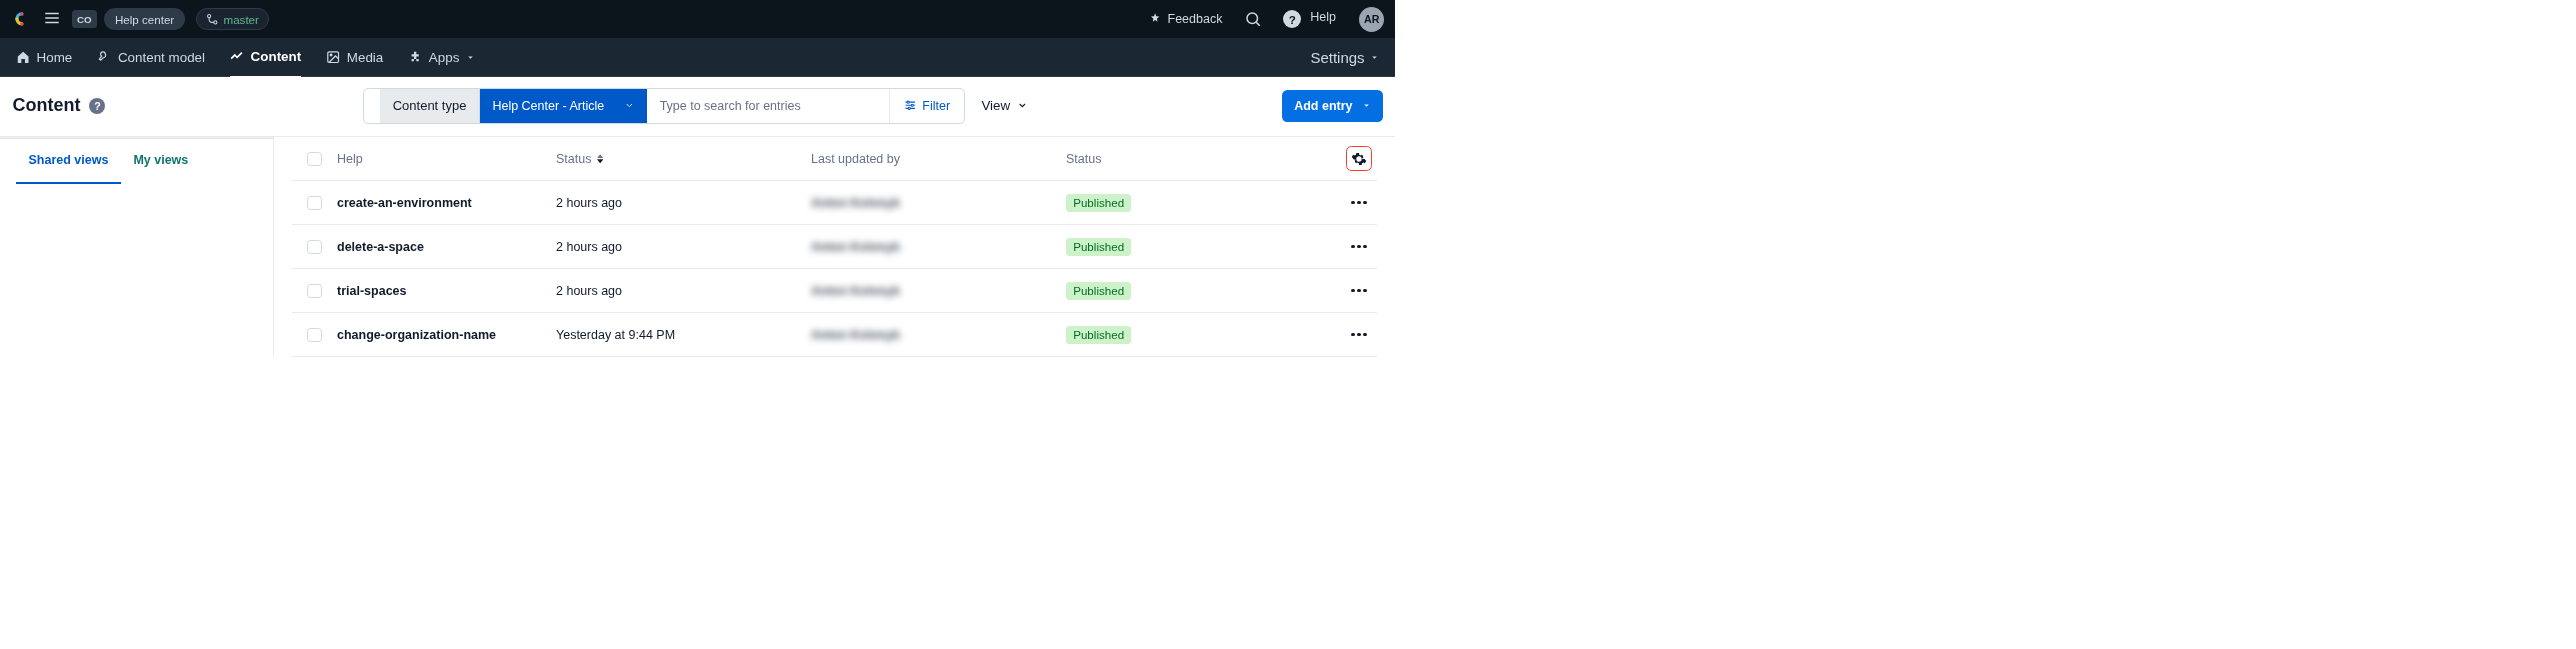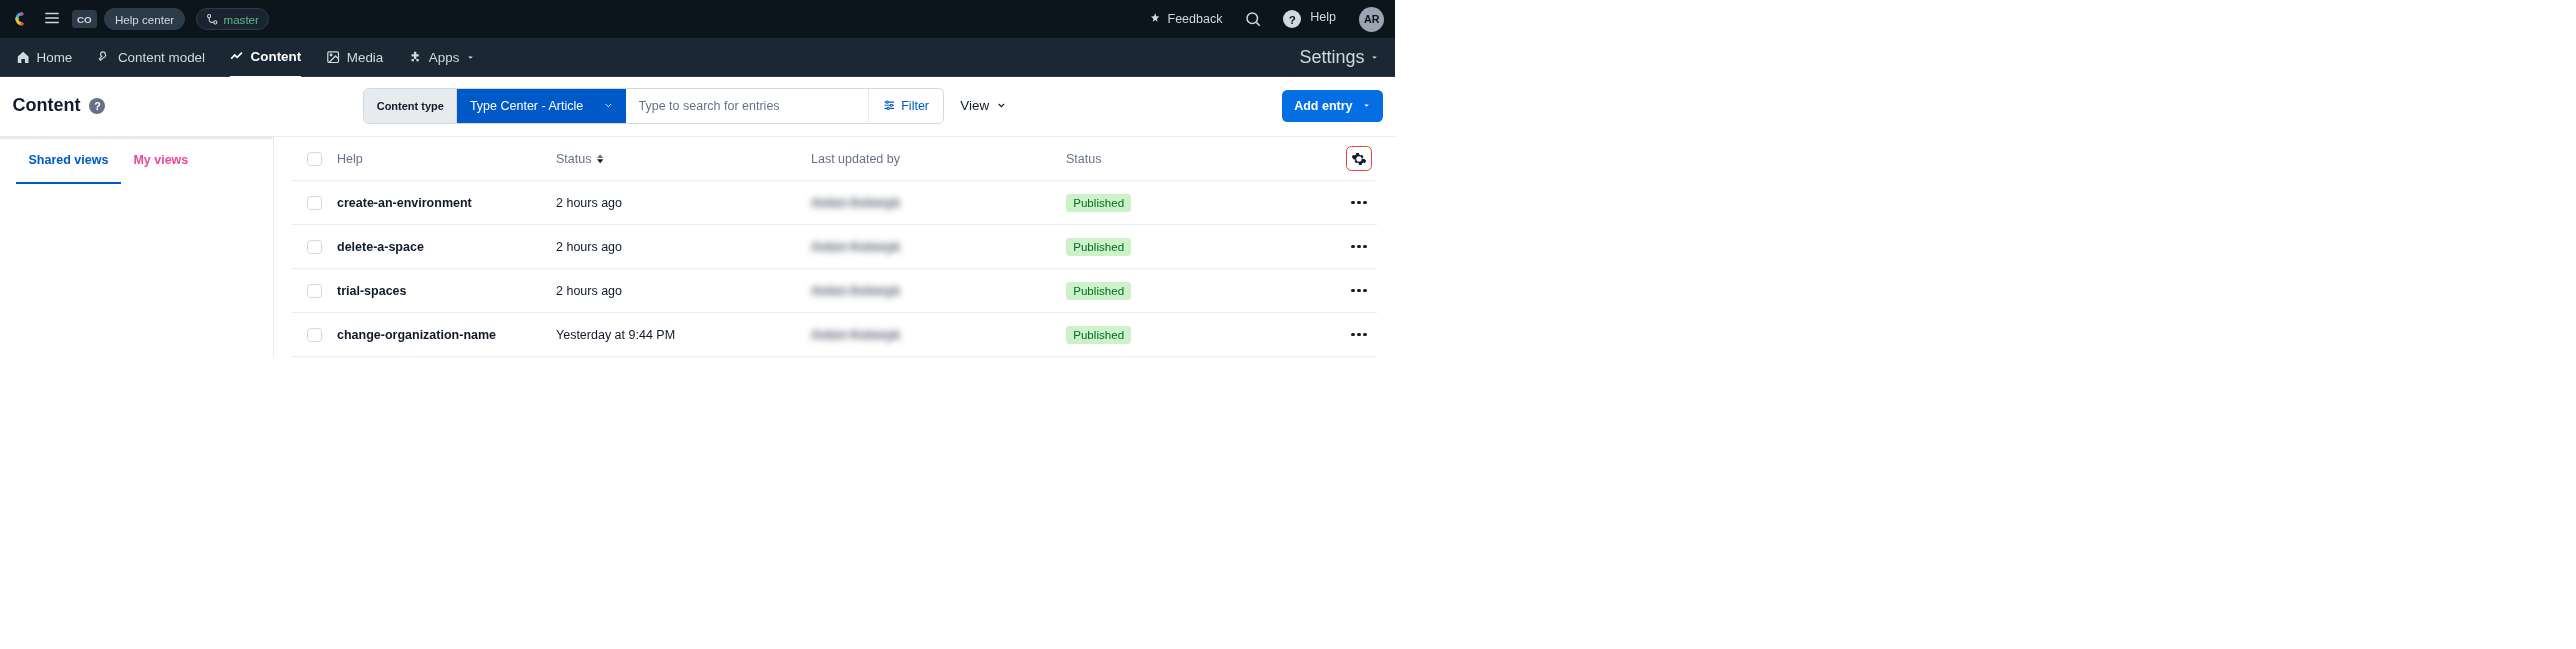--- a/index.html
+++ b/index.html
@@ -18,44 +18,44 @@
     .top-action { color: #cfd9e0; display: flex; align-items: flex-start; gap: 5.4px; font-size: 12.5px; cursor: pointer; padding: 0 5.4px; }
     .top-icon-btn { color: #cfd9e0; cursor: pointer; padding: 0 5.4px; display: flex; align-items: center; }
     .help-badge { background: #cfd9e0; color: #0c141c; border-radius: 50%; width: 18px; height: 18px; display: flex; align-items: center; justify-content: center; margin-right: 3.6px; font-weight: bold; font-size: 11.6px; }
     .avatar { background: #9aa5b1; color: #0c141c; border-radius: 50%; width: 25px; height: 25px; display: flex; align-items: center; justify-content: center; font-size: 10.7px; font-weight: 600; margin-left: 7.2px; }
     
     
     .mainnav { background: #1b2733; height: 39px; display: flex; align-items: center; padding: 16px 16px; gap: 25px; border-bottom: 0.9px solid #2d3b48; }
     .nav-item { color: #cfd9e0; font-size: 13.4px; display: flex; align-items: center; gap: 6.3px; cursor: pointer; height: 39px; }
     .nav-item.active { color: #fff; font-weight: 600; border-bottom: 1.8px solid #fff; }
     .nav-item svg { flex-shrink: 0; }
-    .nav-settings { color: #cfd9e0; font-size: 18px; display: flex; align-items: center; gap: 5.4px; cursor: pointer; }
+    .nav-settings { color: #cfd9e0; font-size: 15px; display: flex; align-items: center; gap: 5.4px; cursor: pointer; }
     
     .page-header { display: flex; align-items: center; padding: 10.7px 12.5px 12.5px; gap: 10.7px; }
     .page-title { font-size: 18px; font-weight: 700; color: #111b2b; display: flex; align-items: center; gap: 9px; min-width: 340px; }
     .help-icon-circle { width: 16px; height: 16px; border-radius: 50%; background: #67728a; color: #fff; font-size: 10.7px; font-weight: bold; display: flex; align-items: center; justify-content: center; }
     
     .filter-bar-wrap { display: flex; align-items: center; gap: 16px; flex: 1; }
     .filter-bar { display: flex; align-items: center; border: 0.9px solid #cfd9e0; border-radius: 5.4px; height: 36px; overflow: hidden; }
-    .ct-label { background: #e7ebee; color: #111b2b; font-size: 11px; font-weight: 700; padding: 0 12.5px; height: 100%; display: flex; align-items: center; border-right: 0.9px solid #cfd9e0; }
+    .ct-label { background: #e7ebee; color: #111b2b; font-size: 13px; font-weight: 400; padding: 0 12.5px; height: 100%; display: flex; align-items: center; border-right: 0.9px solid #cfd9e0; margin-left: 16px; }
     .ct-select { background: #0059c8; color: #fff; font-size: 12.5px; padding: 0 12.5px; height: 100%; display: flex; align-items: center; gap: 19.7px; cursor: pointer; }
     .search-input { border: none; outline: none; font-size: 12.5px; padding: 0 12.5px; height: 100%; width: 242px; color: #111b2b; }
     .search-input::placeholder { color: #67728a; }
     .filter-btn { display: flex; align-items: center; gap: 5.4px; color: #0059c8; font-size: 12.5px; font-weight: 500; padding: 0 14.3px; cursor: pointer; border-left: 0.9px solid #e7ebee; height: 100%; }
     .view-btn { display: flex; align-items: center; gap: 7.2px; font-size: 13.4px; font-weight: 500; color: #111b2b; cursor: pointer; }
     .add-entry-btn { background: #036fe3; color: #fff; font-size: 12.5px; font-weight: 600; padding: 9px 12px; border-radius: 5.4px; display: flex; align-items: center; gap: 9px; cursor: pointer; margin-left: auto; }
     
     .body-row { display: flex; border-top: 0.9px solid #e7ebee; }
     
     
     .sidebar { width: 274px; border-right: 0.9px solid #e7ebee; }
     .sidebar-item { display: flex; align-items: center; gap: 9px; padding: 16px 25px; color: #0059c8; font-size: 12.5px; font-weight: 600; cursor: pointer; }
     .sidebar-sep { border-top: 0.9px solid #e7ebee; }
     .tabs { display: flex; padding: 0 16px; border-top: 0.9px solid #e7ebee; }
-    .tab { padding: 14.3px 12.5px; font-size: 12.5px; font-weight: 600; color: #ec4899; cursor: pointer; }
+    .tab { padding: 14.3px 12.5px; font-size: 12.5px; font-weight: 600; color: #0f766e; cursor: pointer; }
     .tab.active { color: #0059c8; border-bottom: 2.7px solid #0059c8; }
     
     
     .table-area { flex: 1; padding: 0 18px; }
     .thead, .trow { display: flex; align-items: center; height: 44px; border-bottom: 0.9px solid #e7ebee; }
     .th, .td { font-size: 12.5px; }
     .th { color: #67728a; font-weight: 400; }
     .td { color: #111b2b; }
     .col-check { width: 45px; display: flex; justify-content: center; }
     .col-name { width: 219px; font-weight: 700; }
@@ -171,21 +171,21 @@
 
 <div class="page-header">
   <div class="page-title">
     <span>Content</span>
     <span class="help-icon-circle">?</span>
   </div>
   <div class="filter-bar-wrap">
     <div class="filter-bar">
       <div class="ct-label">Content type</div>
       <div class="ct-select">
-        <span>Type Center - Article</span>
+        <span>Help Center - Article</span>
         <svg width="10.7" height="10.7" viewBox="0 0 24 24" fill="none" stroke="currentColor" stroke-width="2">
             <polyline points="6 9 12 15 18 9"></polyline>
           </svg>
       </div>
       <input class="search-input" placeholder="Type to search for entries" style="">
       <div class="filter-btn">
         <svg width="12.5" height="12.5" viewBox="0 0 24 24" fill="none" stroke="currentColor" stroke-width="2">
             <line x1="3" y1="6" x2="21" y2="6"></line>
             <circle cx="8" cy="6" r="2" fill="#fff"></circle>
             <line x1="3" y1="12" x2="21" y2="12"></line>

